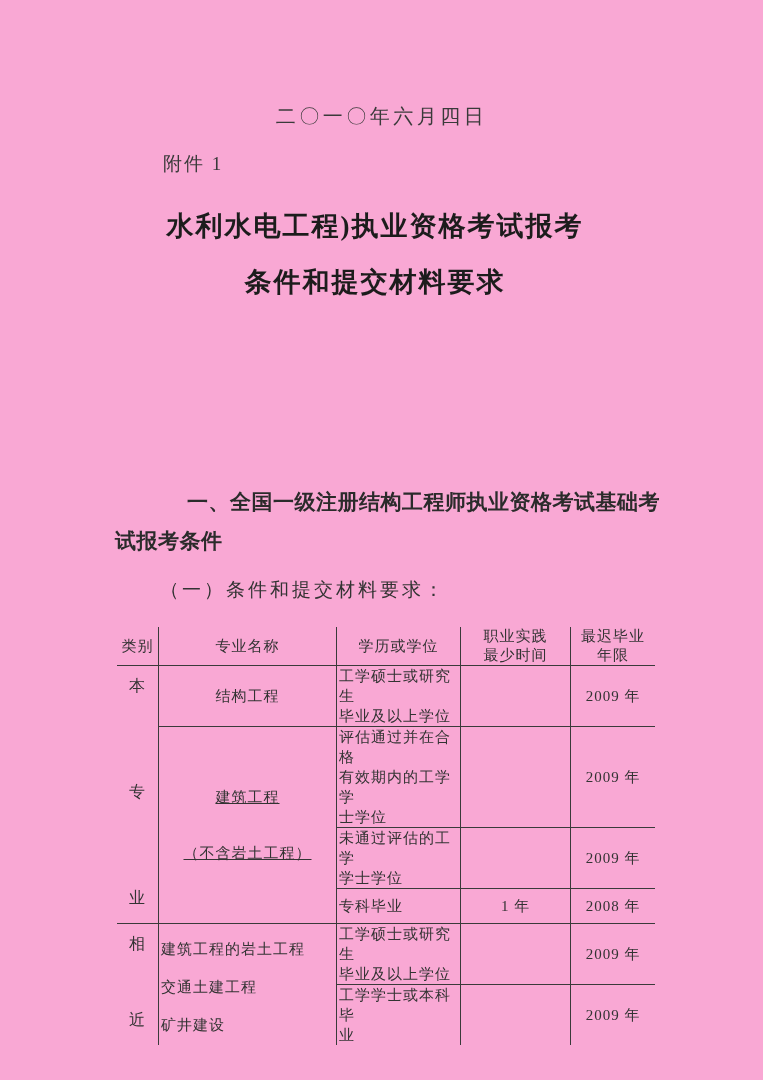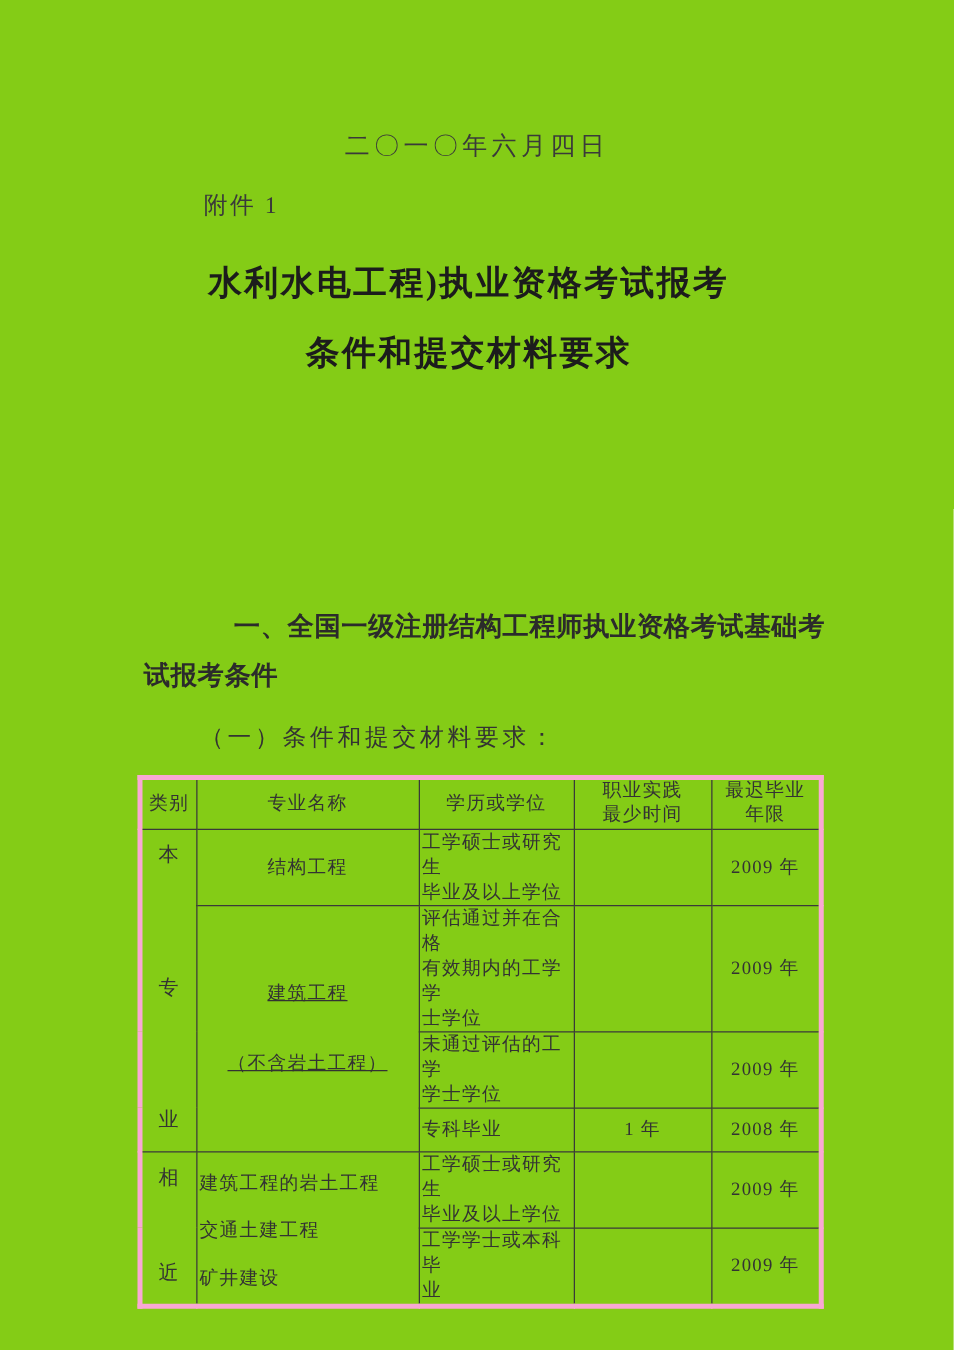--- a/index.html
+++ b/index.html
@@ -5,21 +5,21 @@
   * { margin: 0; padding: 0; box-sizing: border-box; }
   html, body { background: #ffffff; }
   body {
     font-family: "Liberation Serif", serif;
     color: #2f2f2f;
   }
   .page {
     position: relative;
     width: 763px;
     height: 1080px;
-    background: #84cc16;
+    background: #f9a8d4;
     overflow: hidden;
   }
 
   .doc-date {
     position: absolute;
     top: 103px;
     left: 0;
     width: 763px;
     text-align: center;
     font-size: 20px;
@@ -78,21 +78,21 @@
     color: #333333;
   }
 
   table.req-table {
     position: absolute;
     top: 620px;
     left: 110px;
     width: 545px;
     border-collapse: collapse;
     table-layout: fixed;
-    border: 4px solid #f9a8d4;
+    border: 7px solid #f9a8d4;
     font-family: "Liberation Serif", serif;
     color: #333333;
   }
   table.req-table td {
     border: 1px solid #3a3a3a;
     font-size: 15px;
     letter-spacing: 1px;
     vertical-align: middle;
     overflow: hidden;
   }

